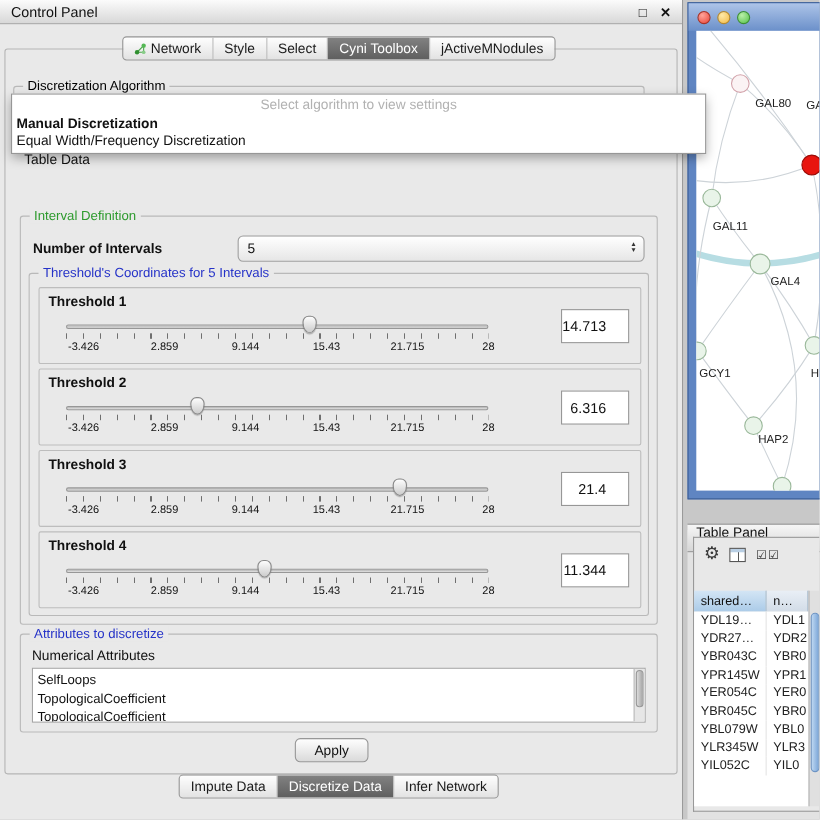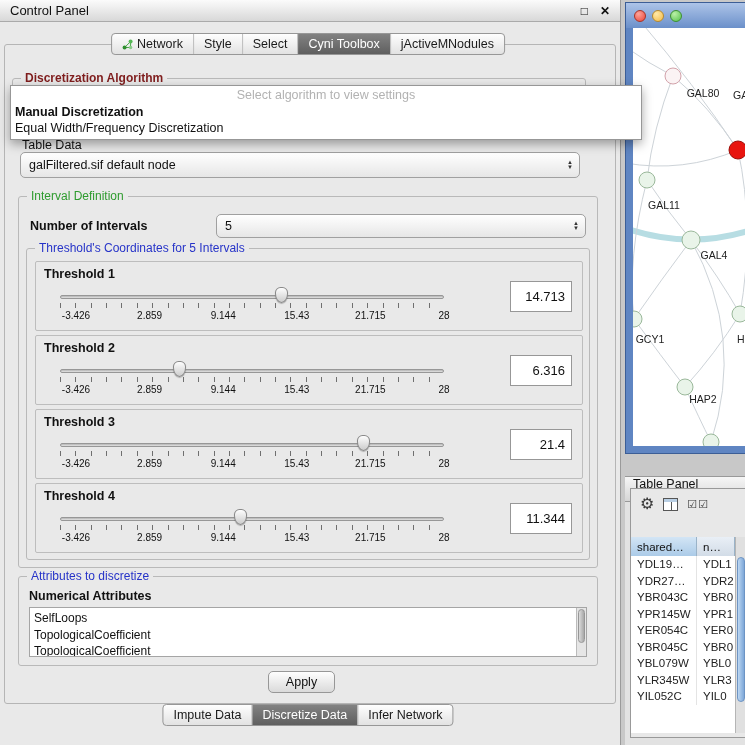--- a/index.html
+++ b/index.html
@@ -20,21 +20,21 @@
 .top-tabs{top:33px}
 .bottom-tabs{top:704px}
 .tab{display:flex;align-items:center;gap:4px;padding:0 10px;font-size:12.5px;color:#1a1a1a;border-right:1px solid #bdbdbd;white-space:nowrap}
 .tab:last-child{border-right:none}
 .tab.selected{background:linear-gradient(#828282,#5f5f5f);color:#fff}
 .tab-icon{display:inline-flex}
 
 
 .group{position:absolute;border:1px solid #b9b9b9;border-radius:3px}
 .group-title{position:absolute;top:-8px;left:8px;background:#e9e9e9;padding:0 4px;font-size:12px;line-height:14px;white-space:nowrap}
-.group-title.black{font-weight:bold;color:#7f1d1d}
+.group-title.black{font-weight:normal;color:#000000}
 .group-title.green{color:#2e9b2e}
 .group-title.blue{color:#2633c8}
 
 
 .combo{position:absolute;height:26px;background:linear-gradient(#ffffff,#e6e6e6);border:1px solid #a0a0a0;border-radius:5px;display:flex;align-items:center;font-size:12.5px}
 .combo-text{flex:1;padding:0 8px;white-space:nowrap;overflow:hidden}
 .stepper{display:flex;flex-direction:column;align-items:center;justify-content:center;width:18px;font-size:6px;line-height:5px;color:#333}
 .cap{width:24px;align-self:stretch;border-radius:0 4px 4px 0;background:linear-gradient(#aecdf4,#5e8cd8);display:flex;flex-direction:column;align-items:center;justify-content:center;font-size:6px;line-height:5px;color:#fff;border-left:1px solid #88a8cc}
 
 .algo-group{left:12px;top:78px;width:574px;height:62px}
@@ -58,25 +58,25 @@
 .thr-panel:nth-child(2){top:86px}
 .thr-panel:nth-child(3){top:160px}
 .thr-panel:nth-child(4){top:234px}
 .thr-label{position:absolute;left:8px;top:5px;font-weight:bold}
 .slider-area{position:absolute;left:24px;top:22px;width:384px;height:44px}
 .track{position:absolute;left:0;right:0;top:11px;height:4px;background:linear-gradient(#b3b3b3,#e4e4e4);border:1px solid #979797;border-radius:2px}
 .ticks{position:absolute;left:0;right:0;top:19px;height:5px;background:repeating-linear-gradient(90deg,#6f6f6f 0,#6f6f6f 1px,transparent 1px,transparent 15.36px)}
 .thumb{position:absolute;top:3px;width:13px;height:16px;background:linear-gradient(#fdfdfd,#cccccc);border:1px solid #898989;border-radius:6px 6px 7px 7px/6px 6px 10px 10px;box-shadow:0 1px 1px rgba(0,0,0,.25)}
 .scale{position:absolute;left:16px;right:0;top:26px;height:12px}
 .scale-lab{position:absolute;transform:translateX(-50%);font-size:10px;color:#111;white-space:nowrap}
-.thr-value{position:absolute;right:10px;top:19px;width:62px;height:31px;background:#fff;border:1px solid #979797;font-size:13px;display:flex;align-items:center;justify-content:flex-end;padding-right:6px}
+.thr-value{position:absolute;right:10px;top:19px;width:62px;height:31px;background:#fff;border:1px solid #979797;font-size:13px;display:flex;align-items:center;justify-content:flex-end;padding-right:20px}
 
 
 .attr-group{left:18px;top:576px;width:580px;height:90px}
-.attr-label{position:absolute;left:10px;top:12px;font-weight:bold}
+.attr-label{position:absolute;left:10px;top:12px;font-weight:normal}
 .attr-list{position:absolute;left:10px;top:30px;right:10px;height:50px;background:#fff;border:1px solid #a5a5a5;overflow:hidden;padding:2px 12px 0 4px}
 .attr-item{font-size:12px;line-height:16.5px}
 .attr-scroll{position:absolute;right:0;top:0;bottom:0;width:10px;background:#e6e6e6;border-left:1px solid #bbb}
 .sthumb{position:absolute;left:1px;right:1px;top:1px;height:34px;background:linear-gradient(90deg,#dcdcdc,#a8a8a8);border:1px solid #979797;border-radius:4px}
 
 .apply-btn{position:absolute;left:268px;top:671px;width:67px;height:22px;border:1px solid #979797;border-radius:5px;background:linear-gradient(#fefefe,#dadada);display:flex;align-items:center;justify-content:center;font-size:12.5px}
 
 
 .net-window{position:absolute;left:625px;top:2px;width:128px;height:452px;background:#5f85c2;border:1px solid #3c5e96}
 .net-titlebar{position:absolute;left:0;top:0;right:0;height:25px;background:linear-gradient(#adc4e8,#6b90ca);display:flex;align-items:center;padding-left:8px;gap:6px}
@@ -151,27 +151,20 @@
     </div>
     <div class="combo algo-combo">
       <span class="combo-text"></span>
       <span class="cap">
           <i>▲</i>
           <i>▼</i>
         </span>
     </div>
 
     <div class="td-label">Table Data</div>
-    <div class="combo td-combo">
-      <span class="combo-text">galFiltered.sif default node</span>
-      <span class="stepper">
-          <i>▲</i>
-          <i>▼</i>
-        </span>
-    </div>
 
     <div class="group interval-group">
       <span class="group-title green">Interval Definition</span>
     </div>
     <div class="num-label">Number of Intervals</div>
     <div class="combo num-combo">
       <span class="combo-text">5</span>
       <span class="stepper">
           <i>▲</i>
           <i>▼</i>

